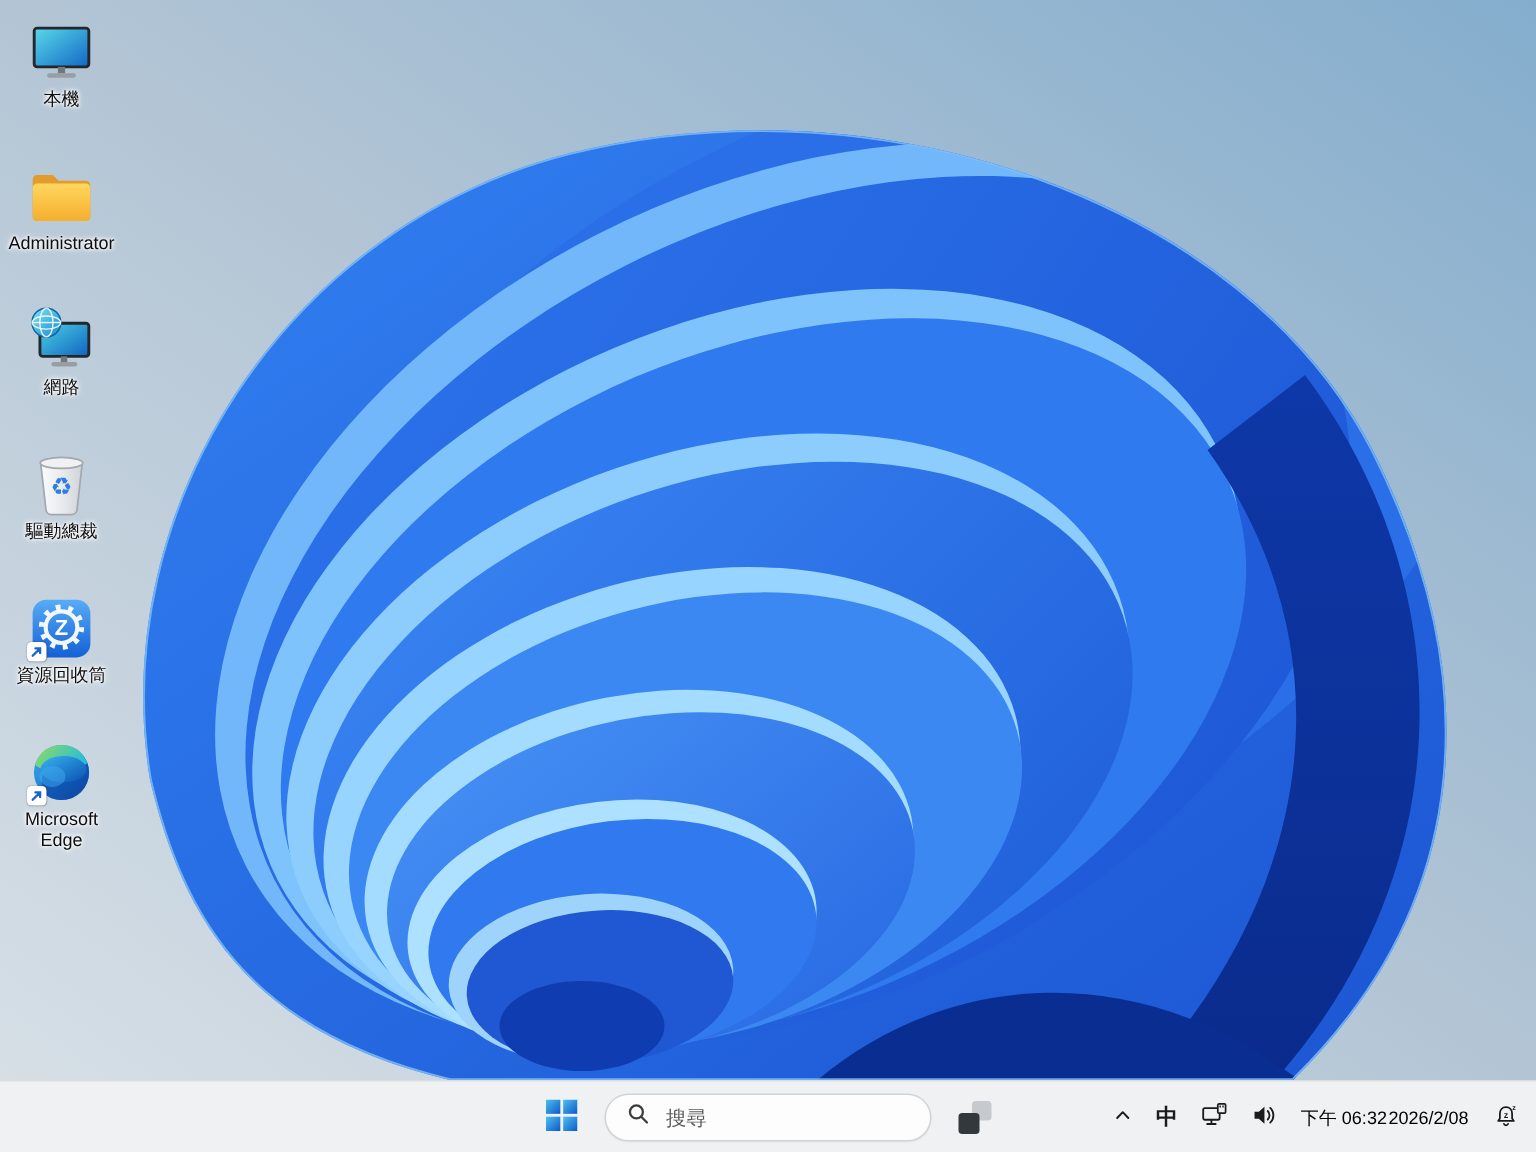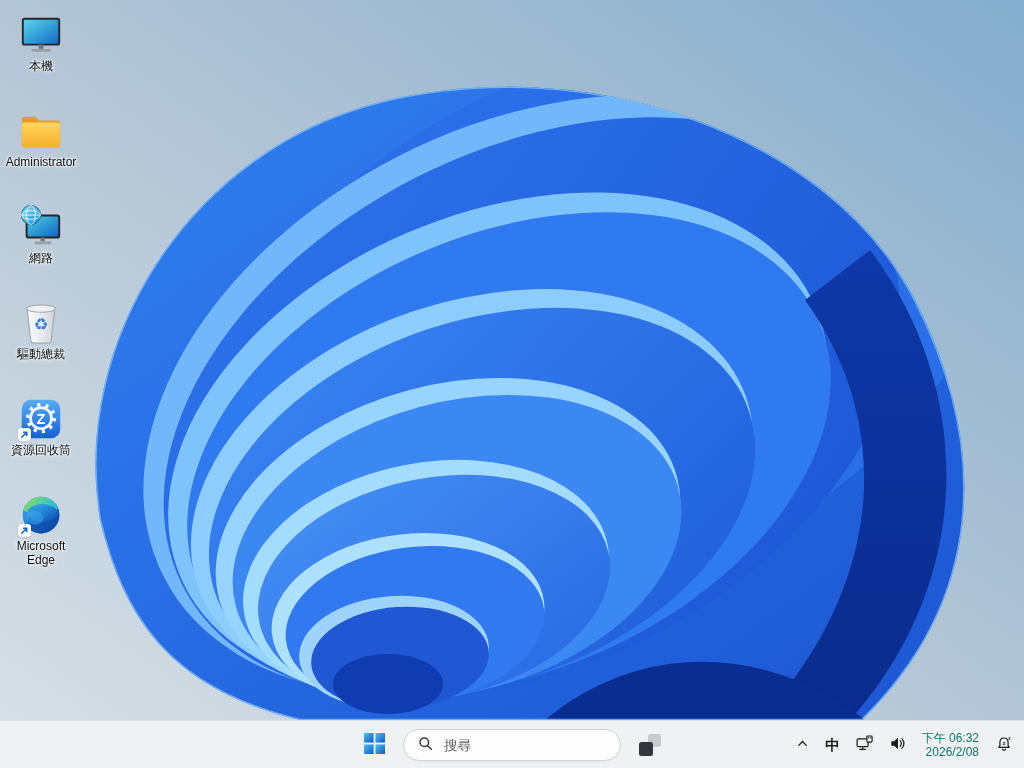--- a/index.html
+++ b/index.html
@@ -34,21 +34,21 @@
     font-family:"Liberation Sans",sans-serif;}
   .search-pill input::placeholder{color:#5c5c5c;opacity:1;}
   .tv-wrap{position:relative;width:22px;height:22px;}
   .tv-back{position:absolute;right:0;top:0;width:13px;height:13px;background:#c6cacf;border-radius:2.5px;}
   .tv-front{position:absolute;left:0;bottom:0;width:14px;height:14px;background:#33383d;border-radius:2.5px;}
 
   .tb-tray{position:absolute;right:4px;top:0;height:48px;display:flex;align-items:center;gap:2px;}
   .tray-btn{height:40px;border:none;background:transparent;border-radius:6px;display:flex;align-items:center;
     justify-content:center;padding:0 7px;cursor:pointer;color:#1b1b1b;}
   .ime{font-size:14.5px;font-weight:bold;color:#1b1b1b;line-height:1;}
-  .clock{display:flex;flex-direction:column;align-items:flex-end;gap:1px;font-size:12px;line-height:13px;color:#0f766e;}
+  .clock{display:flex;gap:1px;font-size:12px;line-height:13px;color:#000000;}
 </style>
 </head>
 <body>
 
 <div class="stage">
 
   <div class="desktop">
 
     <svg class="wallpaper" viewBox="0 0 1024 720" preserveAspectRatio="none">
       <defs>

